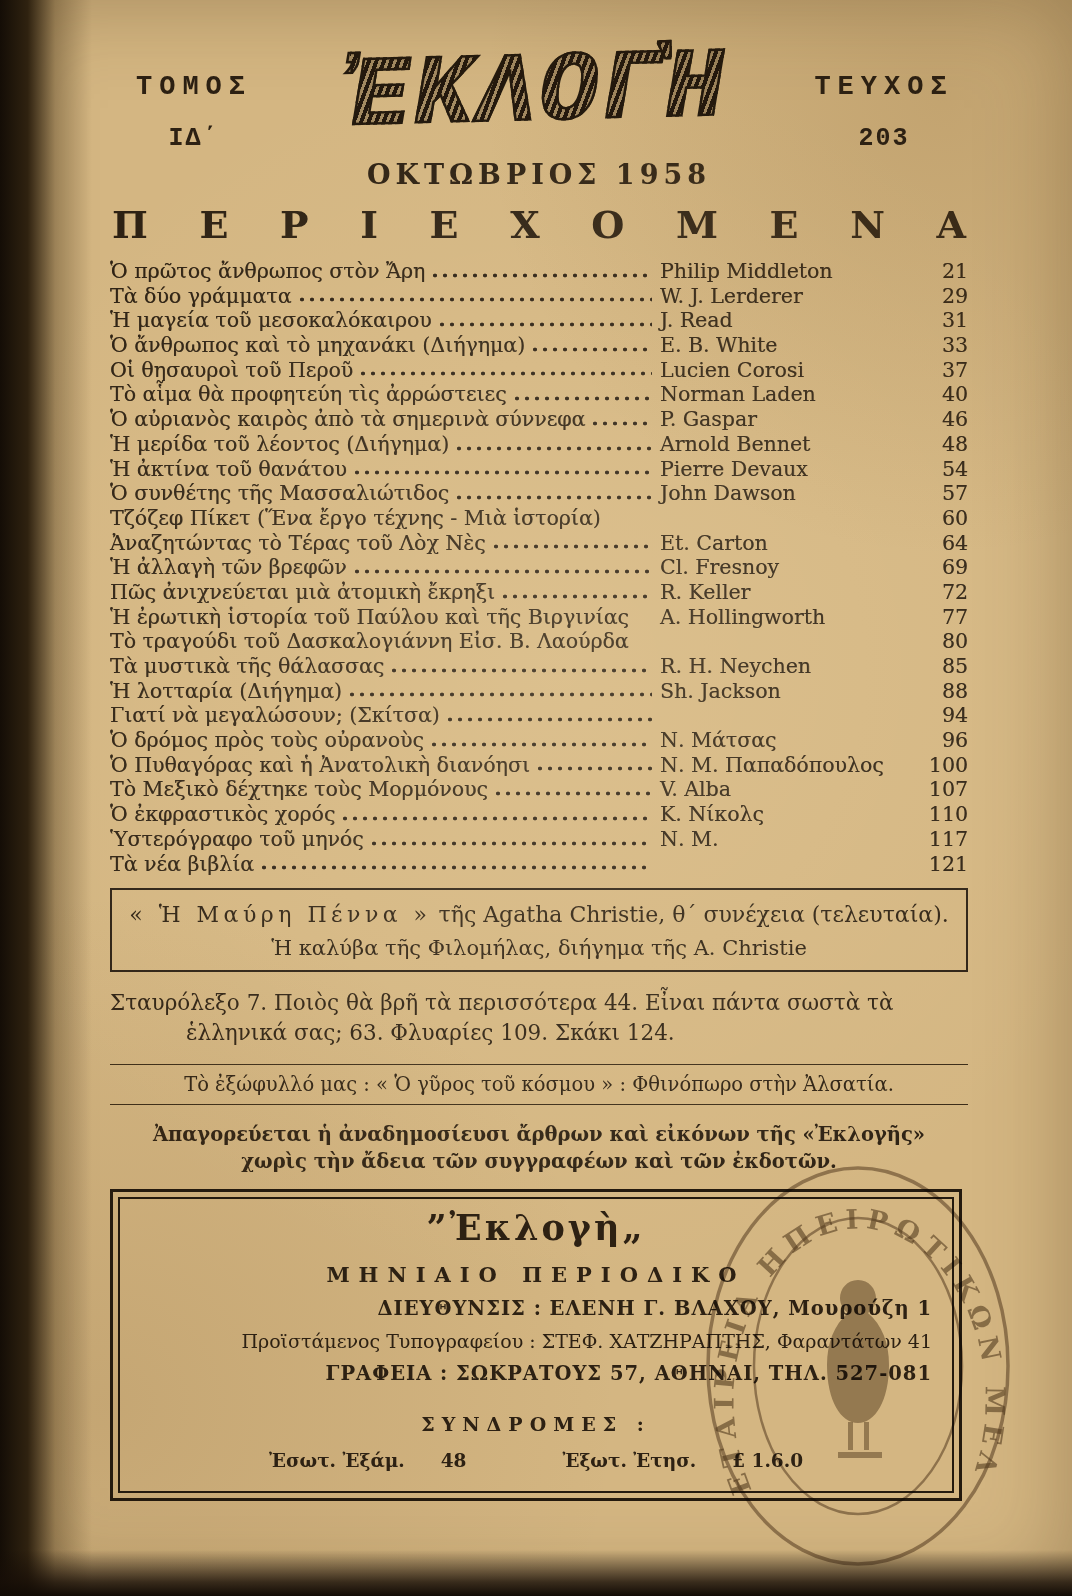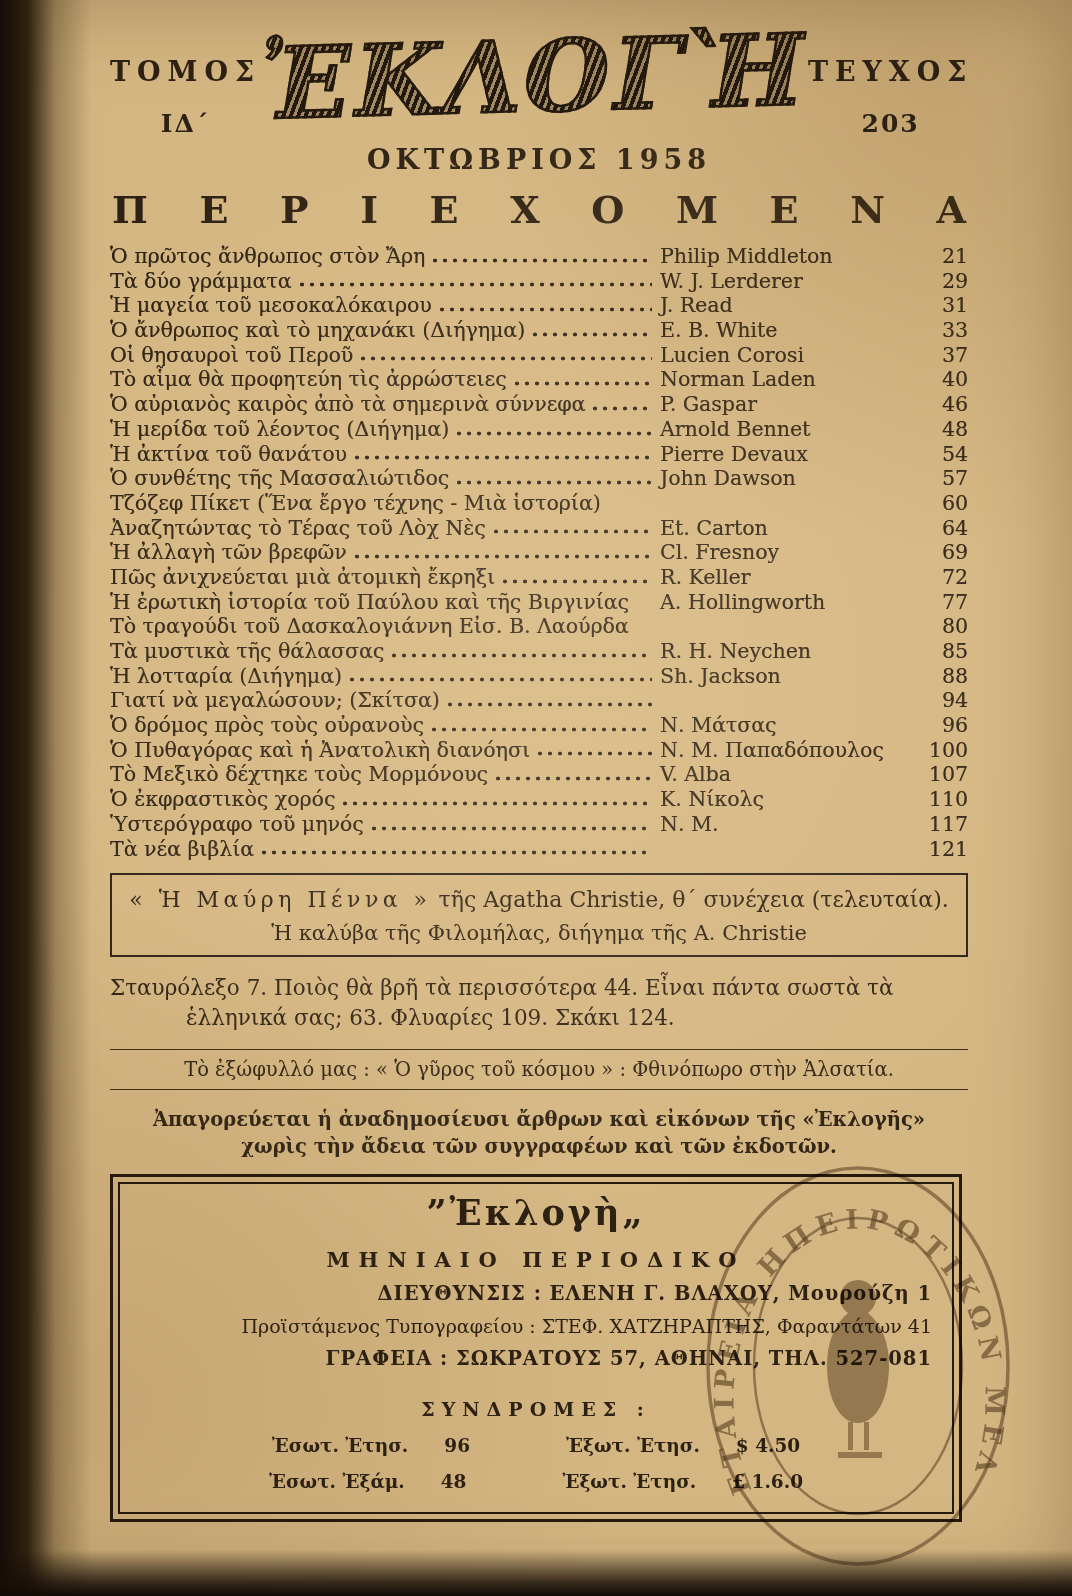--- a/index.html
+++ b/index.html
@@ -29,21 +29,21 @@
   .bottom-shade {
     position:absolute; left:0; right:0; bottom:0; height:46px; z-index:6; pointer-events:none;
     background:linear-gradient(180deg, rgba(23,14,7,0), rgba(23,14,7,.8) 70%, #120b05 100%);
   }
   .vignette {
     position:absolute; inset:0; z-index:4; pointer-events:none;
     box-shadow: inset 0 0 90px rgba(70,45,15,.35);
   }
 
   
-  .header { display:flex; padding-top:40px; position:relative; }
+  .header { display:flex; padding-top:56px; position:relative;font-family:Liberation Mono, monospace; }
   .h-side { width:168px; text-align:center; padding-top:16px; }
   .h-label { font-size:27px; font-weight:bold; letter-spacing:7px; }
   .h-value { font-size:25px; font-weight:bold; margin-top:22px; letter-spacing:2px; }
   .logo-wrap { flex:1; text-align:center; margin-top:-14px; }
   .logo {
     display:inline-block;
     font-size:98px; font-weight:bold; font-style:italic; letter-spacing:4px;
     transform:rotate(-1.5deg);
     background:repeating-linear-gradient(112deg, #241a0e 0 4px, rgba(36,26,14,0) 4px 7px);
     -webkit-background-clip:text; background-clip:text;
@@ -315,24 +315,20 @@
   </div>
 
   <div class="imprint-outer">
     <div class="imprint-inner">
       <div class="mag-title">”Ἐκλογὴ„</div>
       <div class="mag-subtitle">ΜΗΝΙΑΙΟ ΠΕΡΙΟΔΙΚΟ</div>
       <div class="imp-line b">ΔΙΕΥΘΥΝΣΙΣ : ΕΛΕΝΗ Γ. ΒΛΑΧΟΥ, Μουρούζη 1</div>
       <div class="imp-line n">Προϊστάμενος Τυπογραφείου : ΣΤΕΦ. ΧΑΤΖΗΡΑΠΤΗΣ, Φαραντάτων 41</div>
       <div class="imp-line b">ΓΡΑΦΕΙΑ : ΣΩΚΡΑΤΟΥΣ 57, ΑΘΗΝΑΙ, ΤΗΛ. 527-081</div>
       <div class="subs-heading">ΣΥΝΔΡΟΜΕΣ :</div>
-      <div class="subs-row">
-        <div class="subs-cell"><span>Ἐσωτ. Ἐτησ.</span><span class="val">96</span></div>
-        <div class="subs-cell"><span>Ἐξωτ. Ἐτησ.</span><span class="val">$ 4.50</span></div>
-      </div>
       <div class="subs-row">
         <div class="subs-cell"><span>Ἐσωτ. Ἐξάμ.</span><span class="val">48</span></div>
         <div class="subs-cell"><span>Ἐξωτ. Ἐτησ.</span><span class="val">£ 1.6.0</span></div>
       </div>
     </div>
   </div>
 
 </div>
 
 <svg class="stamp" viewBox="0 0 316 412" xmlns="http://www.w3.org/2000/svg">

